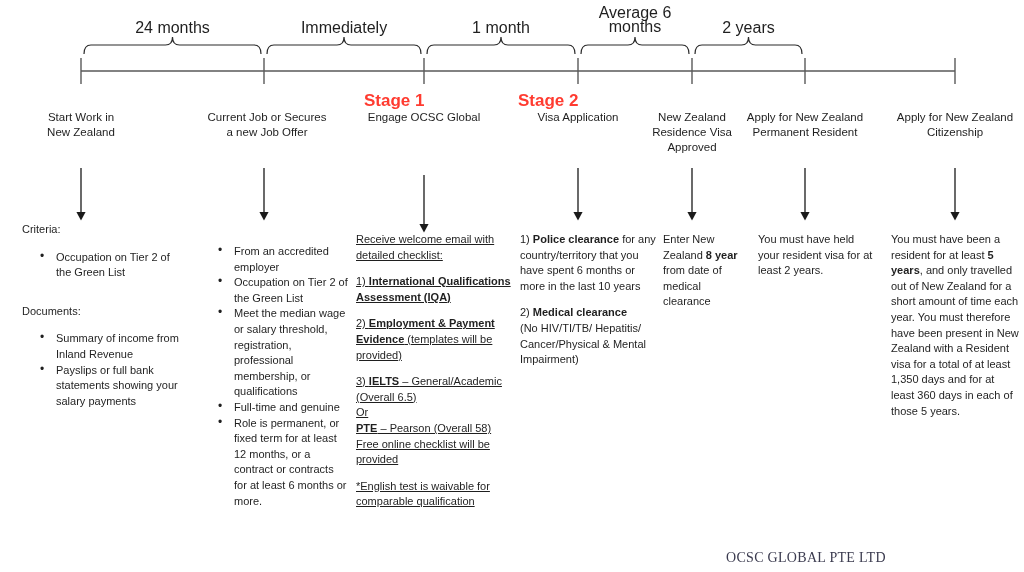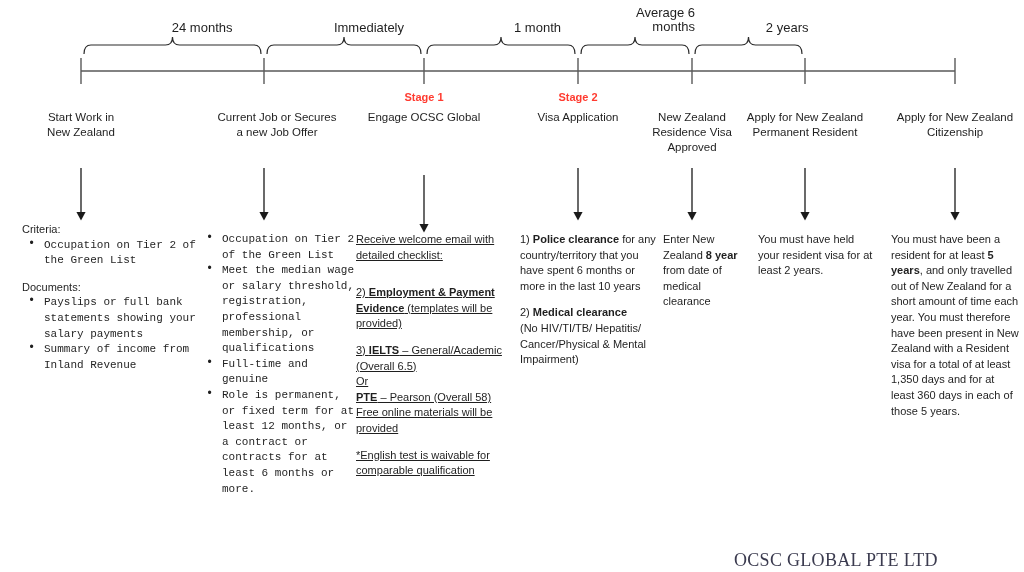--- a/index.html
+++ b/index.html
@@ -14,80 +14,79 @@
   #canvas { position: relative; width: 1024px; height: 572px; }
 
   svg.timeline-svg {
     position: absolute; left: 0; top: 0;
     width: 1024px; height: 100px;
     overflow: visible;
   }
 
   .seg-label {
     position: absolute;
-    text-align: right;
-    font-size: 13px;
+    text-align: center;
+    font-size: 16px;
     line-height: 14px;
     color: #1f1f1f;
     white-space: pre-line;
   }
 
   .milestone {
     position: absolute;
     text-align: center;
     font-size: 11.5px;
     line-height: 15px;
     color: #1f1f1f;
     white-space: pre-line;
   }
   .stage-tag {
     position: absolute;
-    text-align: center;
-    font-size: 11px;
+    text-align: left;
+    font-size: 17px;
     font-weight: bold;
     color: #ff3b30;
   }
 
   svg.arrow-svg {
     position: absolute; left: 0; top: 0;
     width: 1024px; height: 572px;
     pointer-events: none;
   }
 
   .col {
     position: absolute;
     font-size: 11px;
     line-height: 15.6px;
     color: #1f1f1f;
   }
   .col p { margin: 0; }
   .col .gap { height: 11px; }
   .col .hdr { margin: 0; }
   ul.bul {
-    margin: 0; padding: 0; list-style: none; font-family: Liberation Mono, monospace;
+    margin: 12px; padding: 0; list-style: none;
   }
   ul.bul li {
     position: relative;
     padding-left: 22px;
     margin: 0 0 0 0;
   }
   ul.bul li::before {
     content: "\2022";
     position: absolute; left: 6px; top: -1px;
     font-size: 12px;
   }
   b { font-weight: bold; }
 
   .footer {
     position: absolute;
     font-family: "Liberation Serif", serif;
-    font-size: 18px;
+    font-size: 14px;
     color: #3b3b4f;
     letter-spacing: 0.3px;
-    margin-left: 8px;
   }
 </style>
 </head>
 <body>
 
 <div id="canvas">
 
   <svg class="timeline-svg" viewBox="0 0 1024 100">
     <g id="braces-group">
         <path d="M84,54 q0,-9 7,-9 H165.5 q7,0 7,-8 q0,8 7,8 H254 q7,0 7,9" fill="none" stroke="#2b2b2b" stroke-width="1.2"></path>
@@ -113,21 +112,21 @@
       <div class="seg-label" style="left: 284px; width: 120px; top: 21px;">Immediately</div>
       <div class="seg-label" style="left: 441px; width: 120px; top: 21px;">1 month</div>
       <div class="seg-label" style="left: 575px; width: 120px; top: 6px;">Average 6
 months</div>
       <div class="seg-label" style="left: 688.5px; width: 120px; top: 21px;">2 years</div>
     </div>
 
   <div id="milestones">
       <div class="milestone" style="left: 16px; width: 130px; top: 110px;">Start Work in
 New Zealand</div>
-      <div class="milestone" style="left: 212px; width: 130px; top: 110px;">Current Job or Secures
+      <div class="milestone" style="left: 202px; width: 130px; top: 110px;">Current Job or Secures
 a new Job Offer</div>
       <div class="stage-tag" style="left: 364px; width: 120px; top: 91px;">Stage 1</div>
       <div class="milestone" style="left: 359px; width: 130px; top: 110px;">Engage OCSC Global</div>
       <div class="stage-tag" style="left: 518px; width: 120px; top: 91px;">Stage 2</div>
       <div class="milestone" style="left: 513px; width: 130px; top: 110px;">Visa Application</div>
       <div class="milestone" style="left: 627px; width: 130px; top: 110px;">New Zealand
 Residence Visa
 Approved</div>
       <div class="milestone" style="left: 740px; width: 130px; top: 110px;">Apply for New Zealand
 Permanent Resident</div>
@@ -153,44 +152,46 @@
   </svg>
 
   <div class="col" style="left:22px; top:222px; width:176px;">
     <p class="hdr">Criteria:</p>
     <ul class="bul" id="c1-criteria">
         <li>Occupation on Tier 2 of the Green List</li>
       </ul>
     <div class="gap"></div>
     <p class="hdr">Documents:</p>
     <ul class="bul" id="c1-docs">
+        <li>Summary of income from Inland Revenue</li>
         <li>Payslips or full bank statements showing your salary payments</li>
-        <li>Summary of income from Inland Revenue</li>
       </ul>
   </div>
 
   <div class="col" style="left:200px; top:232px; width:160px;">
     <ul class="bul" id="c2-items">
+        <li>From an accredited employer</li>
         <li>Occupation on Tier 2 of the Green List</li>
         <li>Meet the median wage or salary threshold, registration, professional membership, or qualifications</li>
         <li>Full-time and genuine</li>
         <li>Role is permanent, or fixed term for at least 12 months, or a contract or contracts for at least 6 months or more.</li>
       </ul>
   </div>
 
   <div class="col" style="left:356px; top:232px; width:158px;text-decoration:underline;">
     <p>Receive welcome email with detailed checklist:</p>
     <div class="gap"></div>
+    <p><span>1) </span><b>International Qualifications Assessment (IQA)</b></p>
     <div class="gap"></div>
     <p><span>2) </span><b>Employment &amp; Payment Evidence</b><span> (templates will be provided)</span></p>
     <div class="gap"></div>
     <p><span>3) </span><b>IELTS</b><span> – General/Academic (Overall 6.5)</span></p>
     <p>Or</p>
     <p><b>PTE</b><span> – Pearson (Overall 58)</span></p>
-    <p>Free online materials will be provided</p>
+    <p>Free online checklist will be provided</p>
     <div class="gap"></div>
     <p>*English test is waivable for comparable qualification</p>
   </div>
 
   <div class="col" style="left:520px; top:232px; width:136px;">
     <p><span>1)  </span><b>Police clearance</b><span> for any country/territory that you have spent 6 months or more in the last 10 years</span></p>
     <div class="gap"></div>
     <p><span>2)  </span><b>Medical clearance</b></p>
     <p>(No HIV/TI/TB/ Hepatitis/ Cancer/Physical &amp; Mental Impairment)</p>
   </div>

